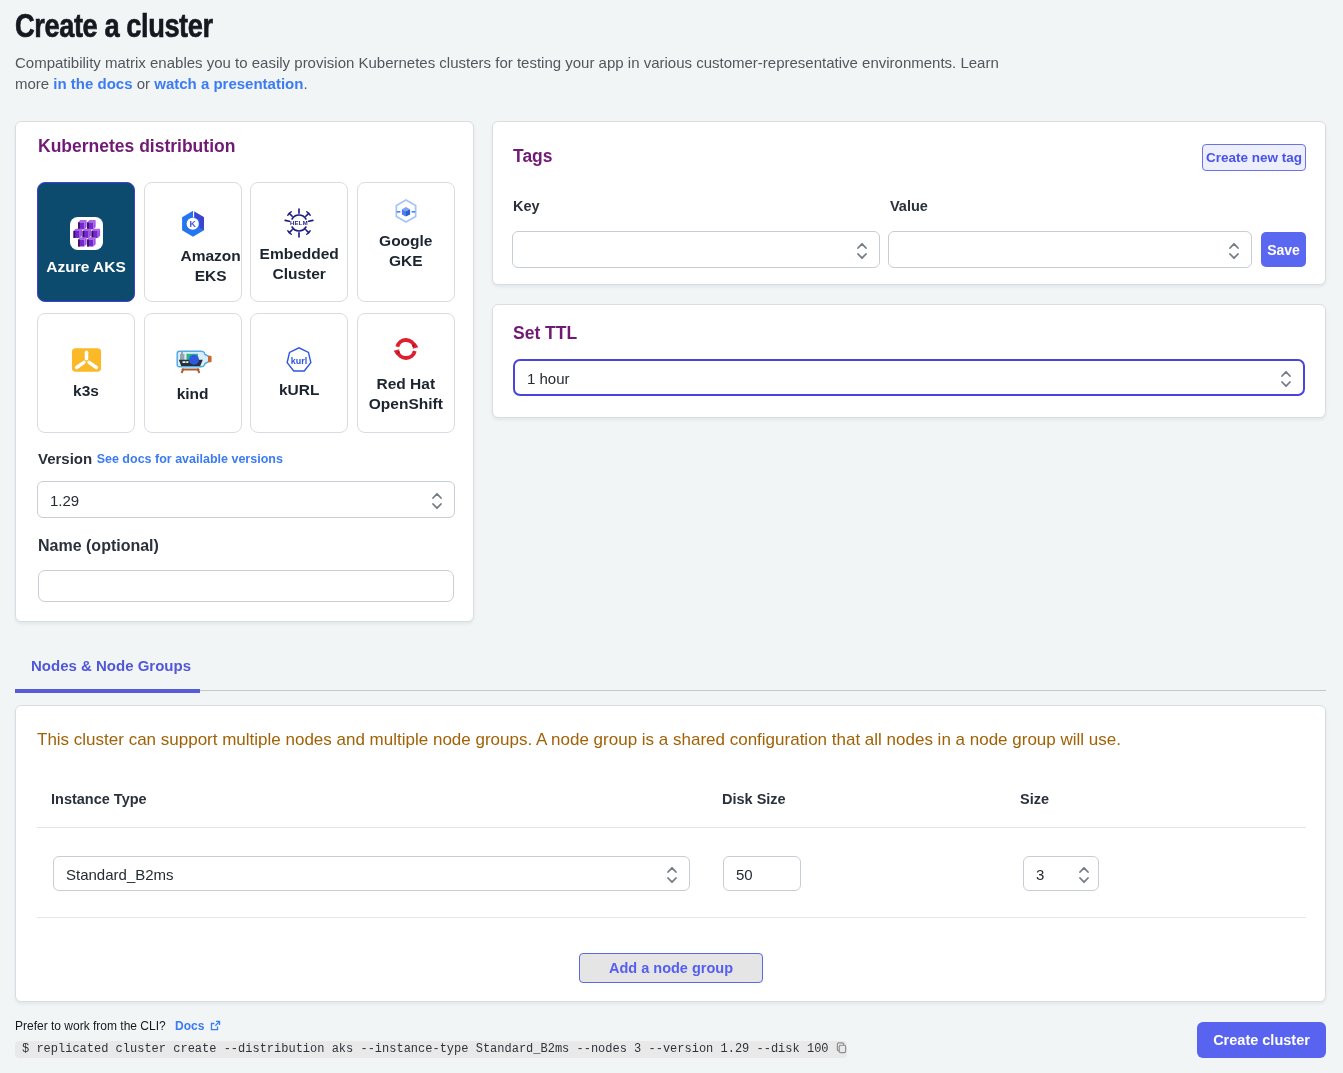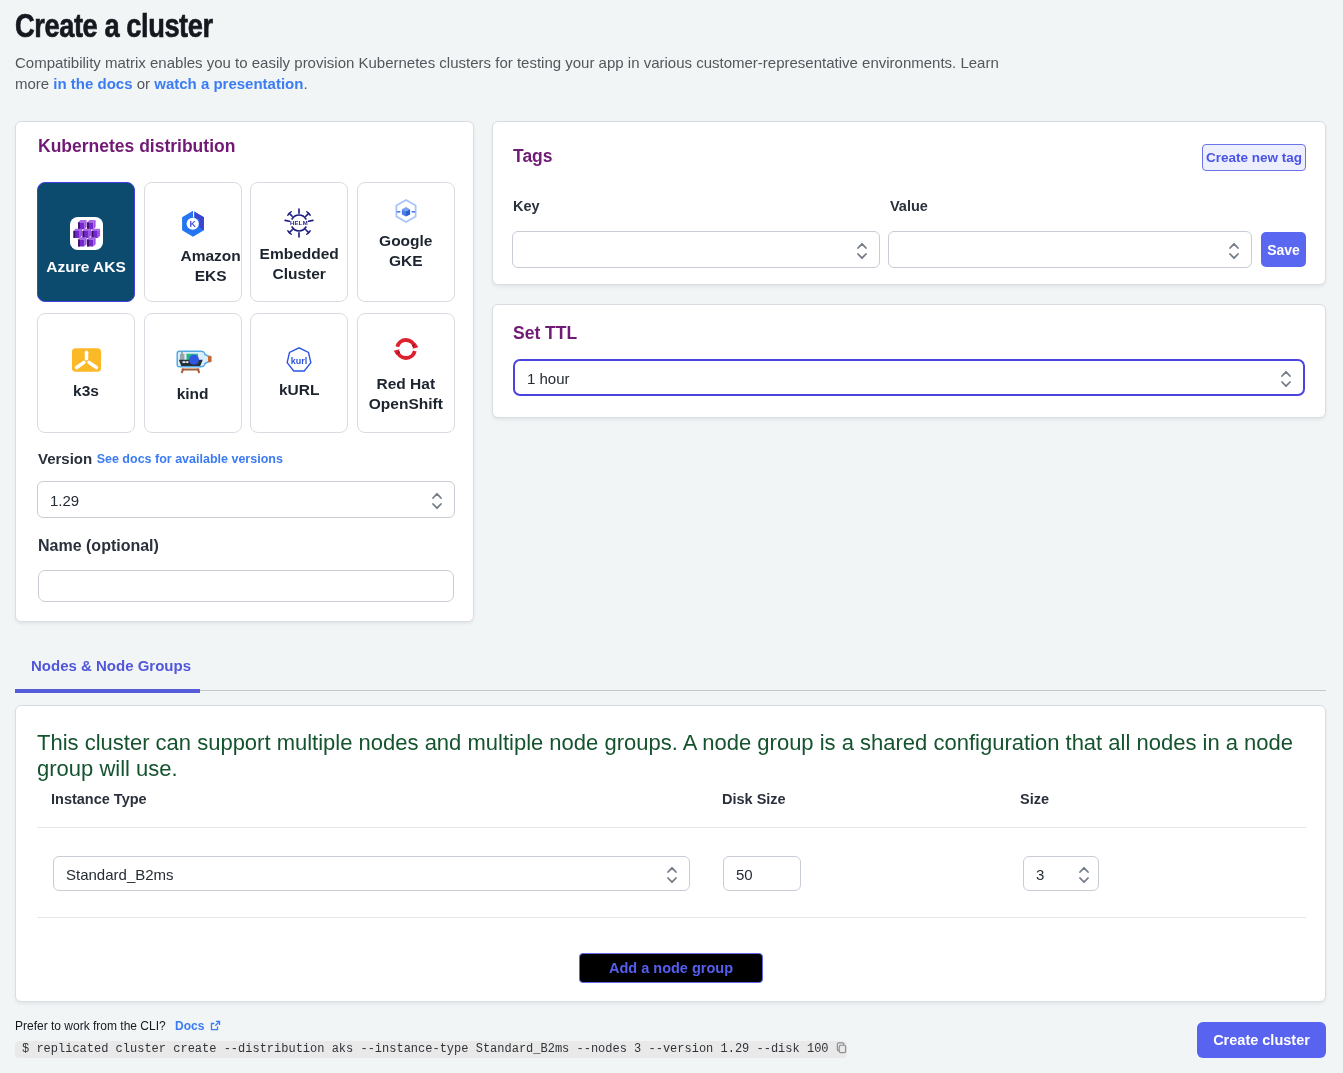--- a/index.html
+++ b/index.html
@@ -202,21 +202,21 @@
           </g>
         </svg></span>
     </div>
 </div>
 
 <div style="position:absolute; left:31px; top:657px; font-size:15px; font-weight:bold; color:#5157d8;">Nodes &amp; Node Groups</div>
 <div style="position:absolute; left:15px; top:690px; width:1311px; height:1px; background:#c4c8cc;"></div>
 <div style="position:absolute; left:15px; top:689px; width:185px; height:3.5px; background:#565cd8;"></div>
 
 <div class="card" style="left:15px; top:705px; width:1311px; height:297px;">
-  <div style="position:absolute; left:21px; top:24px; font-size:22px; color:#14532d;">This cluster can support multiple nodes and multiple node groups. A node group is a shared configuration that all nodes in a node group will use.</div>
+  <div style="position:absolute; left:21px; top:24px; font-size:17px; color:#a16207;">This cluster can support multiple nodes and multiple node groups. A node group is a shared configuration that all nodes in a node group will use.</div>
   <div class="lbl" style="position:absolute; left:35px; top:85px; font-size:14.5px;">Instance Type</div>
   <div class="lbl" style="position:absolute; left:706px; top:85px; font-size:14.5px;">Disk Size</div>
   <div class="lbl" style="position:absolute; left:1004px; top:85px; font-size:14.5px;">Size</div>
   <div style="position:absolute; left:21px; top:121px; width:1269px; height:1px; background:#e4e6e9;"></div>
   <div class="sel" style="left:37px; top:150px; width:637px; height:35px;">
       <span class="txt">Standard_B2ms</span>
       <span class="chev"><svg width="12" height="20" viewBox="0 0 12 20">
           <g fill="none" stroke="#737c88" stroke-width="1.8" stroke-linecap="round" stroke-linejoin="round">
             <polyline points="2,7 6,2.8 10,7"></polyline>
             <polyline points="2,13 6,17.2 10,13"></polyline>
@@ -229,21 +229,21 @@
   <div class="sel" style="left:1007px; top:150px; width:76px; height:35px;">
       <span class="txt">3</span>
       <span class="chev" style="right:9px;"><svg width="12" height="20" viewBox="0 0 12 20">
           <g fill="none" stroke="#737c88" stroke-width="1.8" stroke-linecap="round" stroke-linejoin="round">
             <polyline points="2,7 6,2.8 10,7"></polyline>
             <polyline points="2,13 6,17.2 10,13"></polyline>
           </g>
         </svg></span>
     </div>
   <div style="position:absolute; left:21px; top:211px; width:1269px; height:1px; background:#e4e6e9;"></div>
-  <div class="btn" style="left:563px; top:247px; width:184px; height:30px; background:#000000; border:1px solid #5d68e8; border-radius:4px; color:#565ef0; font-size:14.5px;">Add a node group</div>
+  <div class="btn" style="left:563px; top:247px; width:184px; height:30px; background:#e5e5e5; border:1px solid #5d68e8; border-radius:4px; color:#565ef0; font-size:14.5px;">Add a node group</div>
 </div>
 
 <div style="position:absolute; left:15px; top:1019px; font-size:12px; color:#15191e;">Prefer to work from the CLI? <a style="color:#3b7bf3; font-weight:bold; text-decoration:none; margin-left:6px;">Docs</a>
 <svg width="11" height="11" viewBox="0 0 12 12" style="margin-left:2px; vertical-align:-1px;">
       <g fill="none" stroke="#3b7bf3" stroke-width="1.4">
         <path d="M 8.2 7.2 L 8.2 10.4 L 1.6 10.4 L 1.6 3.8 L 4.8 3.8"></path>
         <path d="M 6.5 1.6 L 10.4 1.6 L 10.4 5.5"></path>
         <path d="M 10.2 1.8 L 5.8 6.2"></path>
       </g>
     </svg></div>

